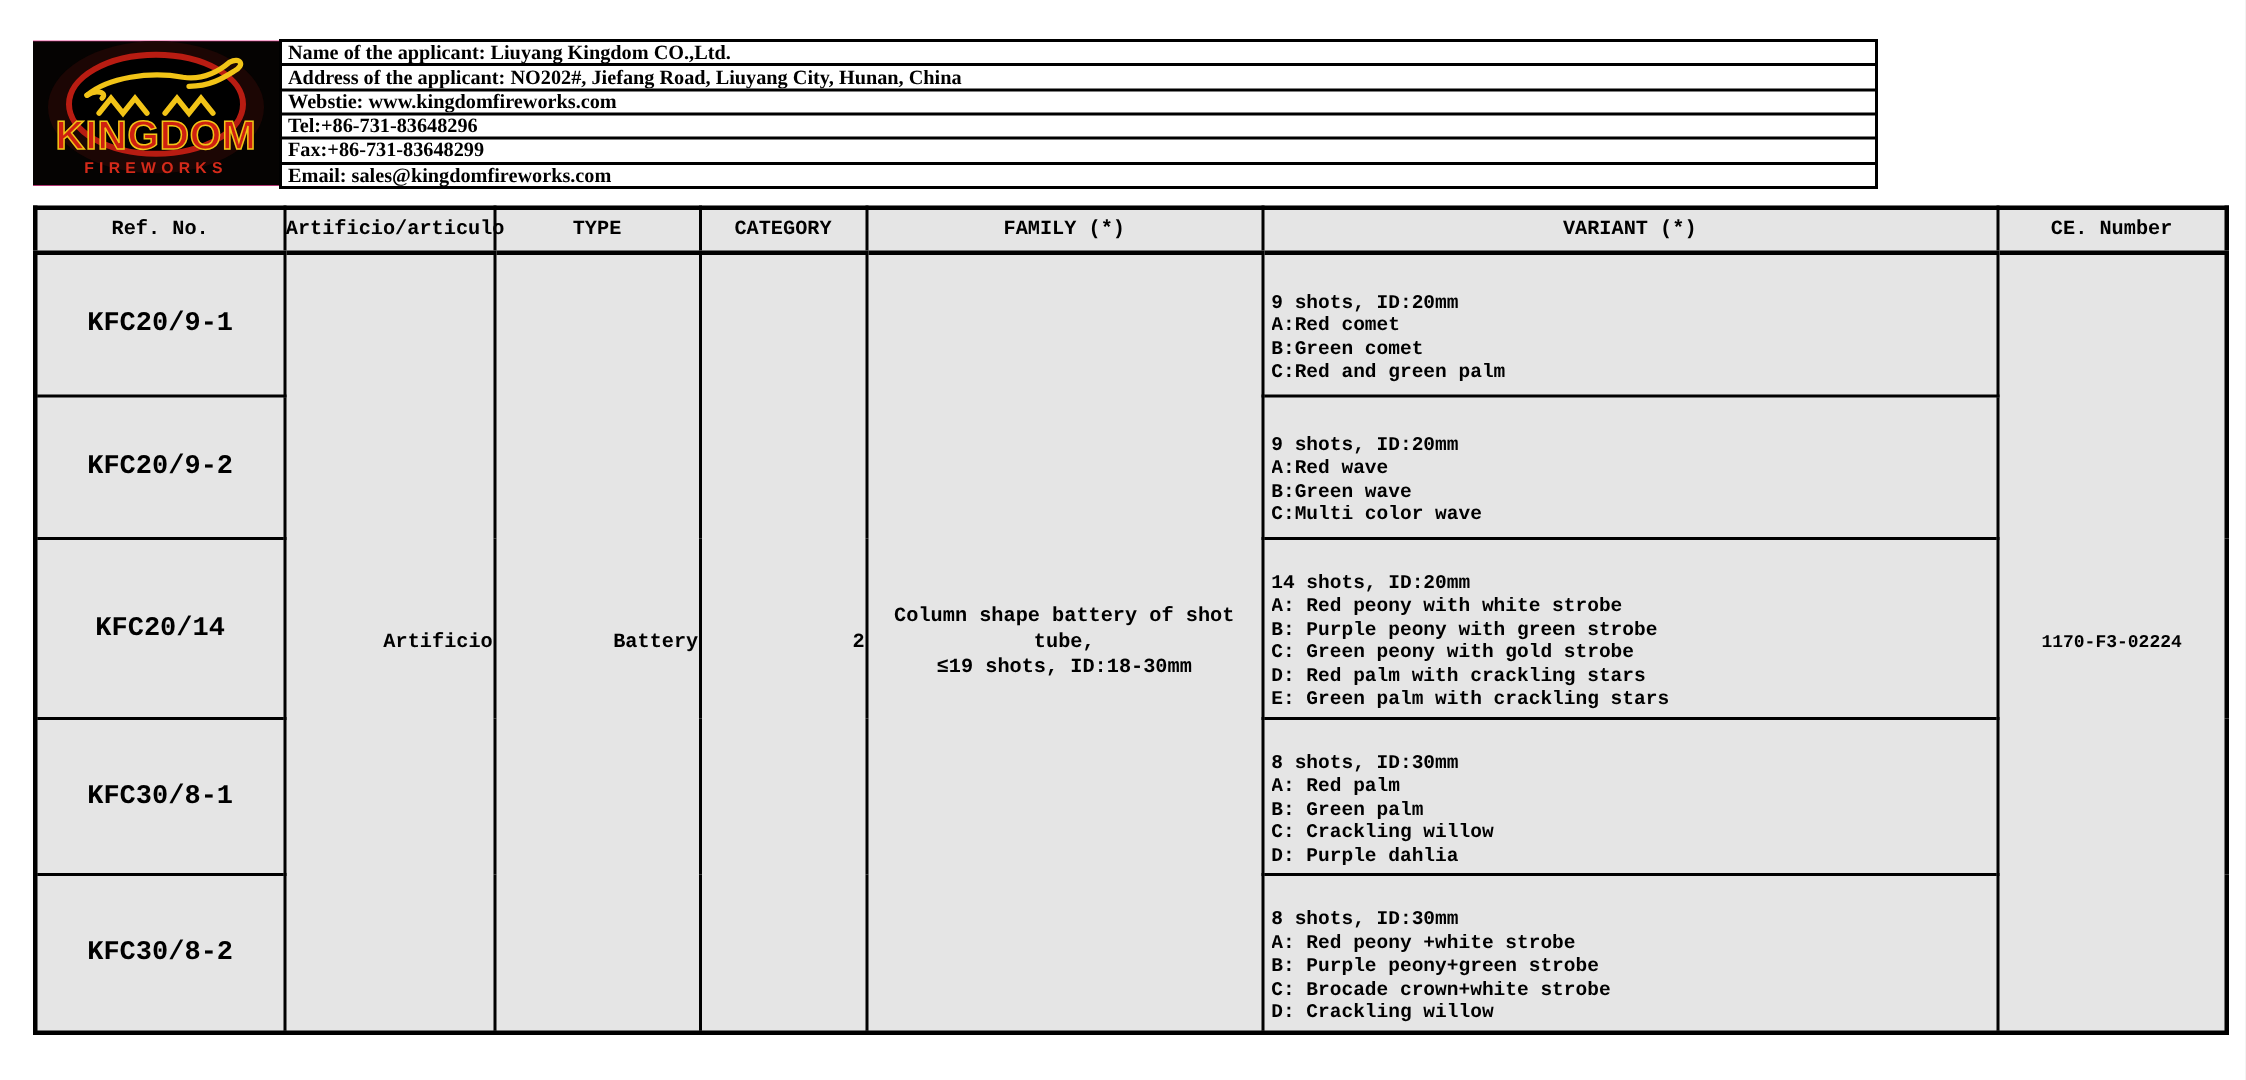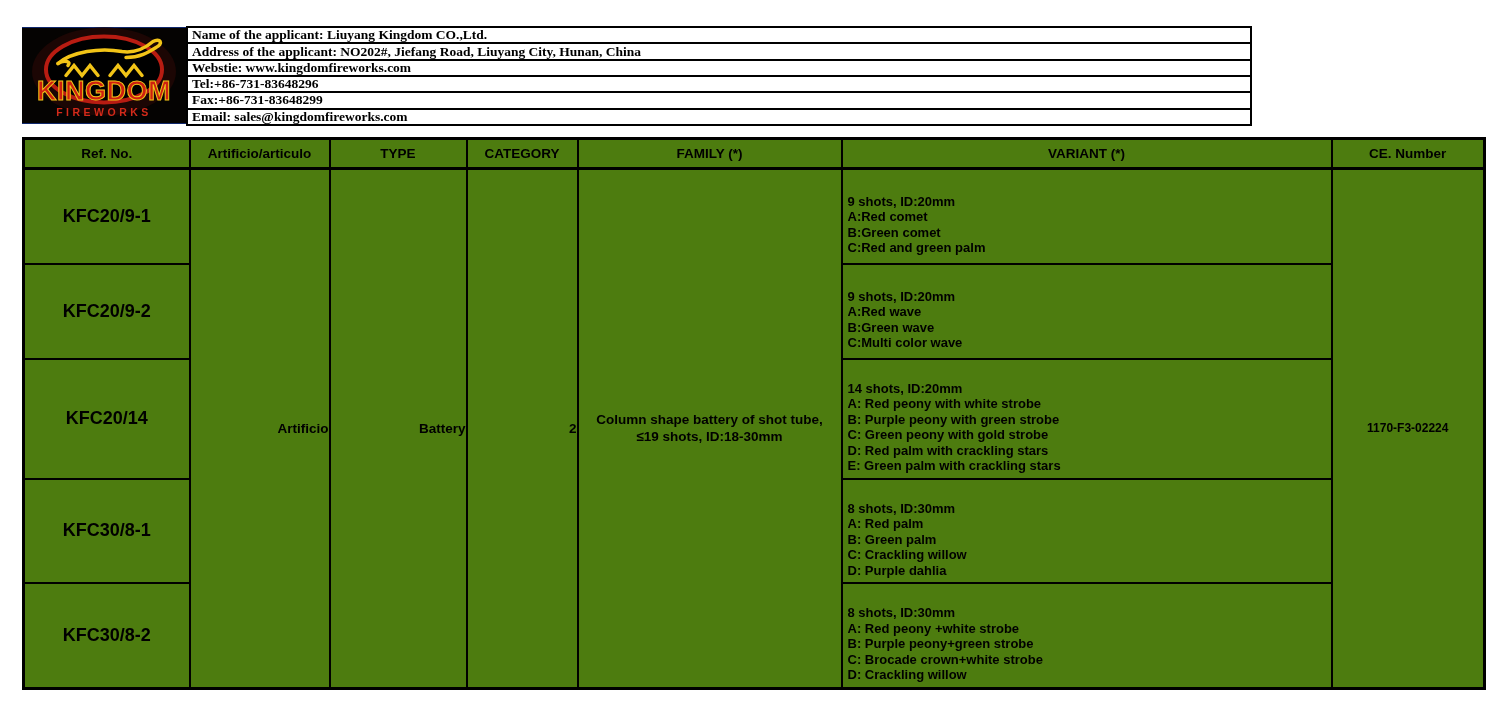--- a/index.html
+++ b/index.html
@@ -5,21 +5,21 @@
   * { margin:0; padding:0; box-sizing:border-box; }
   body { background:#e8e8e8; font-family:"Liberation Serif", serif; }
   #page {
     position:relative; width:1497px; height:720px;
     background:#ffffff; overflow:hidden;
   }
 
   
   .logo-box {
     position:absolute; left:22px; top:27px; width:164px; height:97px;
-    background:#1d4ed8;
+    background:#ec4899;
   }
   .logo-box svg { display:block; width:100%; height:100%; }
 
   
   .info-table {
     position:absolute; left:186px; top:26px; width:1066px; height:100px;
     border:2px solid #000; background:#fff;
     display:flex; flex-direction:column;
   }
   .info-row {
@@ -28,22 +28,22 @@
     font-weight:bold; font-size:13.5px; color:#000;
     border-top:2px solid #000;
     white-space:nowrap; overflow:hidden;
   }
   .info-row:first-child { border-top:none; }
 
   
   .main-table-wrap { position:absolute; left:22px; top:137px; }
   table.product {
     border-collapse:collapse; table-layout:fixed;
-    width:1461px; background:#4d7c0f;
-    font-family:Liberation Sans, sans-serif;
+    width:1461px; background:#e5e5e5;
+    font-family:Liberation Mono, monospace;
   }
   table.product th, table.product td {
     border:2px solid #000; color:#000; font-weight:bold;
   }
   table.product { border:3px solid #000; }
   table.product thead tr { height:30px; }
   table.product thead th {
     font-size:13.5px; text-align:center; vertical-align:middle;
     border-bottom:3px solid #000;
   }

